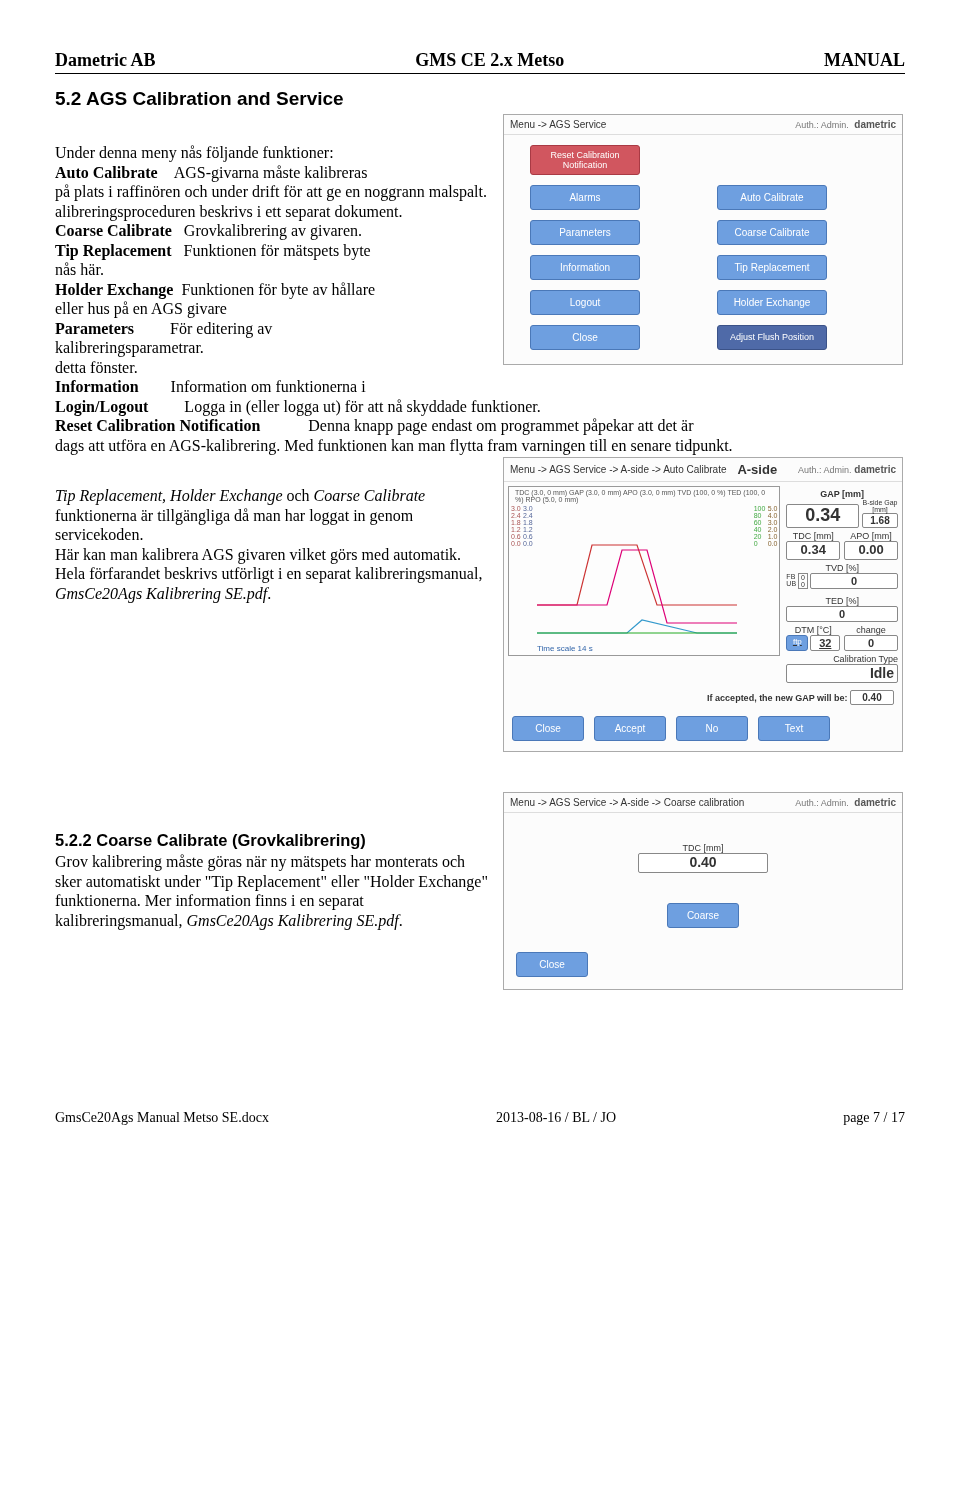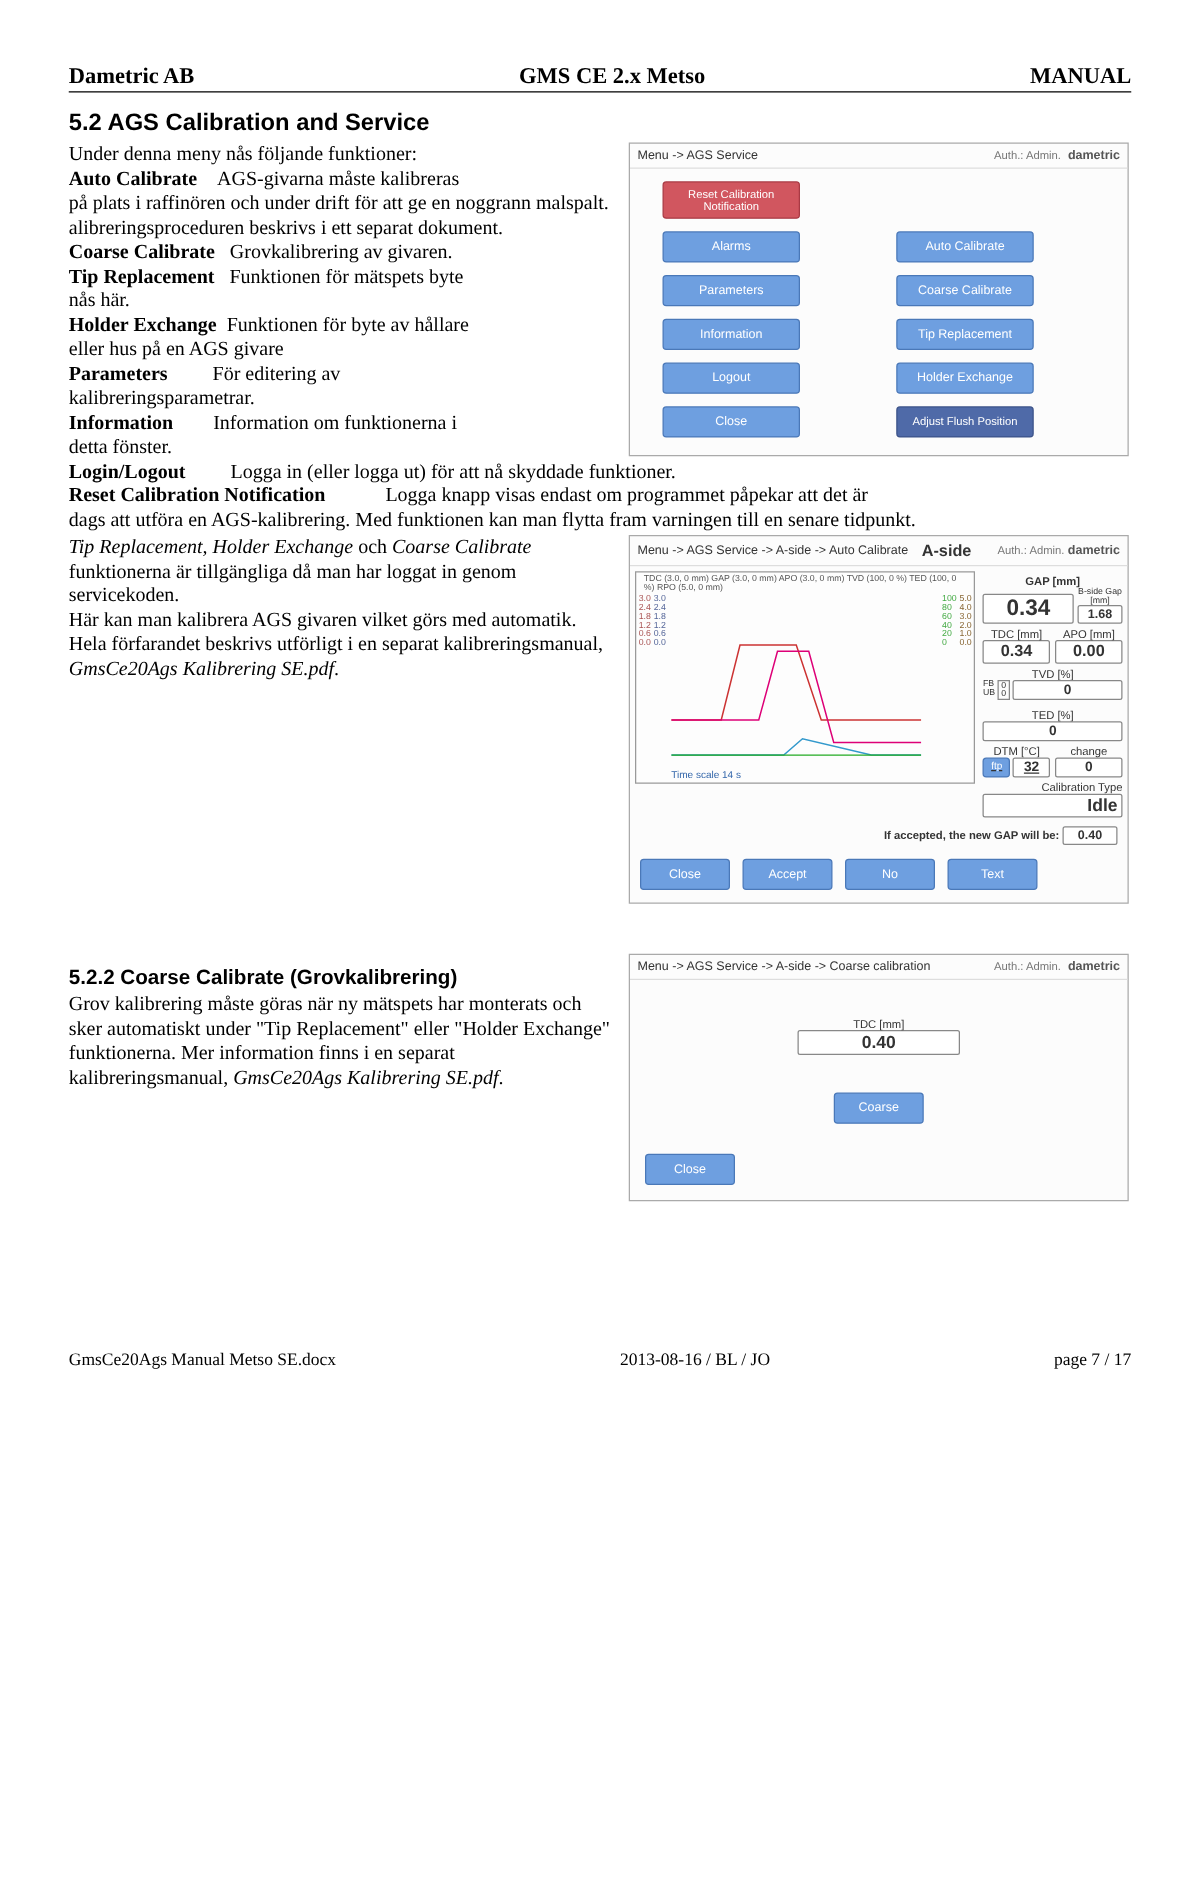--- a/index.html
+++ b/index.html
@@ -28,21 +28,21 @@
     margin: 8px 0 4px 0;
   }
   h3.subsection {
     font-family: Arial, sans-serif;
     font-size: 16.5px;
     font-weight: bold;
     margin: 10px 0 2px 0;
   }
   p { margin: 0; line-height: 1.22; }
   .row { display: flex; align-items: flex-start; }
-  .leftcol { width: 440px; flex: 0 0 440px; }
+  .leftcol { width: 440px; flex: 0 0 440px; margin-top: 29px; }
   .rightcol { flex: 1; margin-left: 8px; }
   .b { font-weight: bold; }
   .i { font-style: italic; }
   
   .shot {
     border: 1px solid #aaa;
     background: #fcfcfc;
     font-family: Arial, sans-serif;
     font-size: 10px;
     color: #333;
@@ -121,22 +121,22 @@
     <p>Under denna meny nås följande funktioner:</p>
     <p><span class="b">Auto Calibrate</span>&nbsp;&nbsp;&nbsp;&nbsp;<span>AGS-givarna måste kalibreras</span></p>
     <p>på plats i raffinören och under drift för att ge en noggrann malspalt. alibreringsproceduren beskrivs i ett separat dokument.</p>
     <p><span class="b">Coarse Calibrate</span>&nbsp;&nbsp;&nbsp;<span>Grovkalibrering av givaren.</span></p>
     <p><span class="b">Tip Replacement</span>&nbsp;&nbsp;&nbsp;<span>Funktionen för mätspets byte</span></p>
     <p>nås här.</p>
     <p><span class="b">Holder Exchange</span>&nbsp;&nbsp;<span>Funktionen för byte av hållare</span></p>
     <p>eller hus på en AGS givare</p>
     <p><span class="b">Parameters</span>&nbsp;&nbsp;&nbsp;&nbsp;&nbsp;&nbsp;&nbsp;&nbsp;&nbsp;<span>För editering av</span></p>
     <p>kalibreringsparametrar.</p>
+    <p>detta fönster.</p>
     <p><span class="b">Information</span>&nbsp;&nbsp;&nbsp;&nbsp;&nbsp;&nbsp;&nbsp;&nbsp;<span>Information om funktionerna i</span></p>
-    <p>detta fönster.</p>
   </div>
   <div class="rightcol">
     <div class="shot" style="width:400px;">
       <div class="shot-hdr">
         <span>Menu -&gt; AGS Service</span>
         <span><span class="shot-auth">Auth.: Admin.</span>&nbsp;&nbsp;<span style="color:#555;font-weight:bold">dametric</span></span>
       </div>
       <div class="btns-grid">
         <div class="btn red">Reset Calibration Notification</div>
         <div></div>
@@ -149,21 +149,21 @@
         <div class="btn">Logout</div>
         <div class="btn">Holder Exchange</div>
         <div class="btn">Close</div>
         <div class="btn dark">Adjust Flush Position</div>
       </div>
     </div>
   </div>
 </div>
 
 <p><span class="b">Login/Logout</span>&nbsp;&nbsp;&nbsp;&nbsp;&nbsp;&nbsp;&nbsp;&nbsp;&nbsp;<span>Logga in (eller logga ut) för att nå skyddade funktioner.</span></p>
-<p><span class="b">Reset Calibration Notification</span>&nbsp;&nbsp;&nbsp;&nbsp;&nbsp;&nbsp;&nbsp;&nbsp;&nbsp;&nbsp;&nbsp;&nbsp;<span>Logga knapp visas endast om programmet påpekar att det är</span></p>
+<p><span class="b">Reset Calibration Notification</span>&nbsp;&nbsp;&nbsp;&nbsp;&nbsp;&nbsp;&nbsp;&nbsp;&nbsp;&nbsp;&nbsp;&nbsp;<span>Denna knapp page endast om programmet påpekar att det är</span></p>
 <p>dags att utföra en AGS-kalibrering. Med funktionen kan man flytta fram varningen till en senare tidpunkt.</p>
 
 <div class="row" style="margin-top:2px;">
   <div class="leftcol">
     <p><span class="i">Tip Replacement, Holder Exchange</span><span> och </span><span class="i">Coarse Calibrate</span><span> funktionerna är tillgängliga då man har loggat in genom servicekoden.</span></p>
     <p>Här kan man kalibrera AGS givaren vilket görs med automatik.</p>
     <p><span>Hela förfarandet beskrivs utförligt i en separat kalibreringsmanual, </span><span class="i">GmsCe20Ags Kalibrering SE.pdf</span><span>.</span></p>
   </div>
   <div class="rightcol">
     <div class="shot" style="width:400px;">

